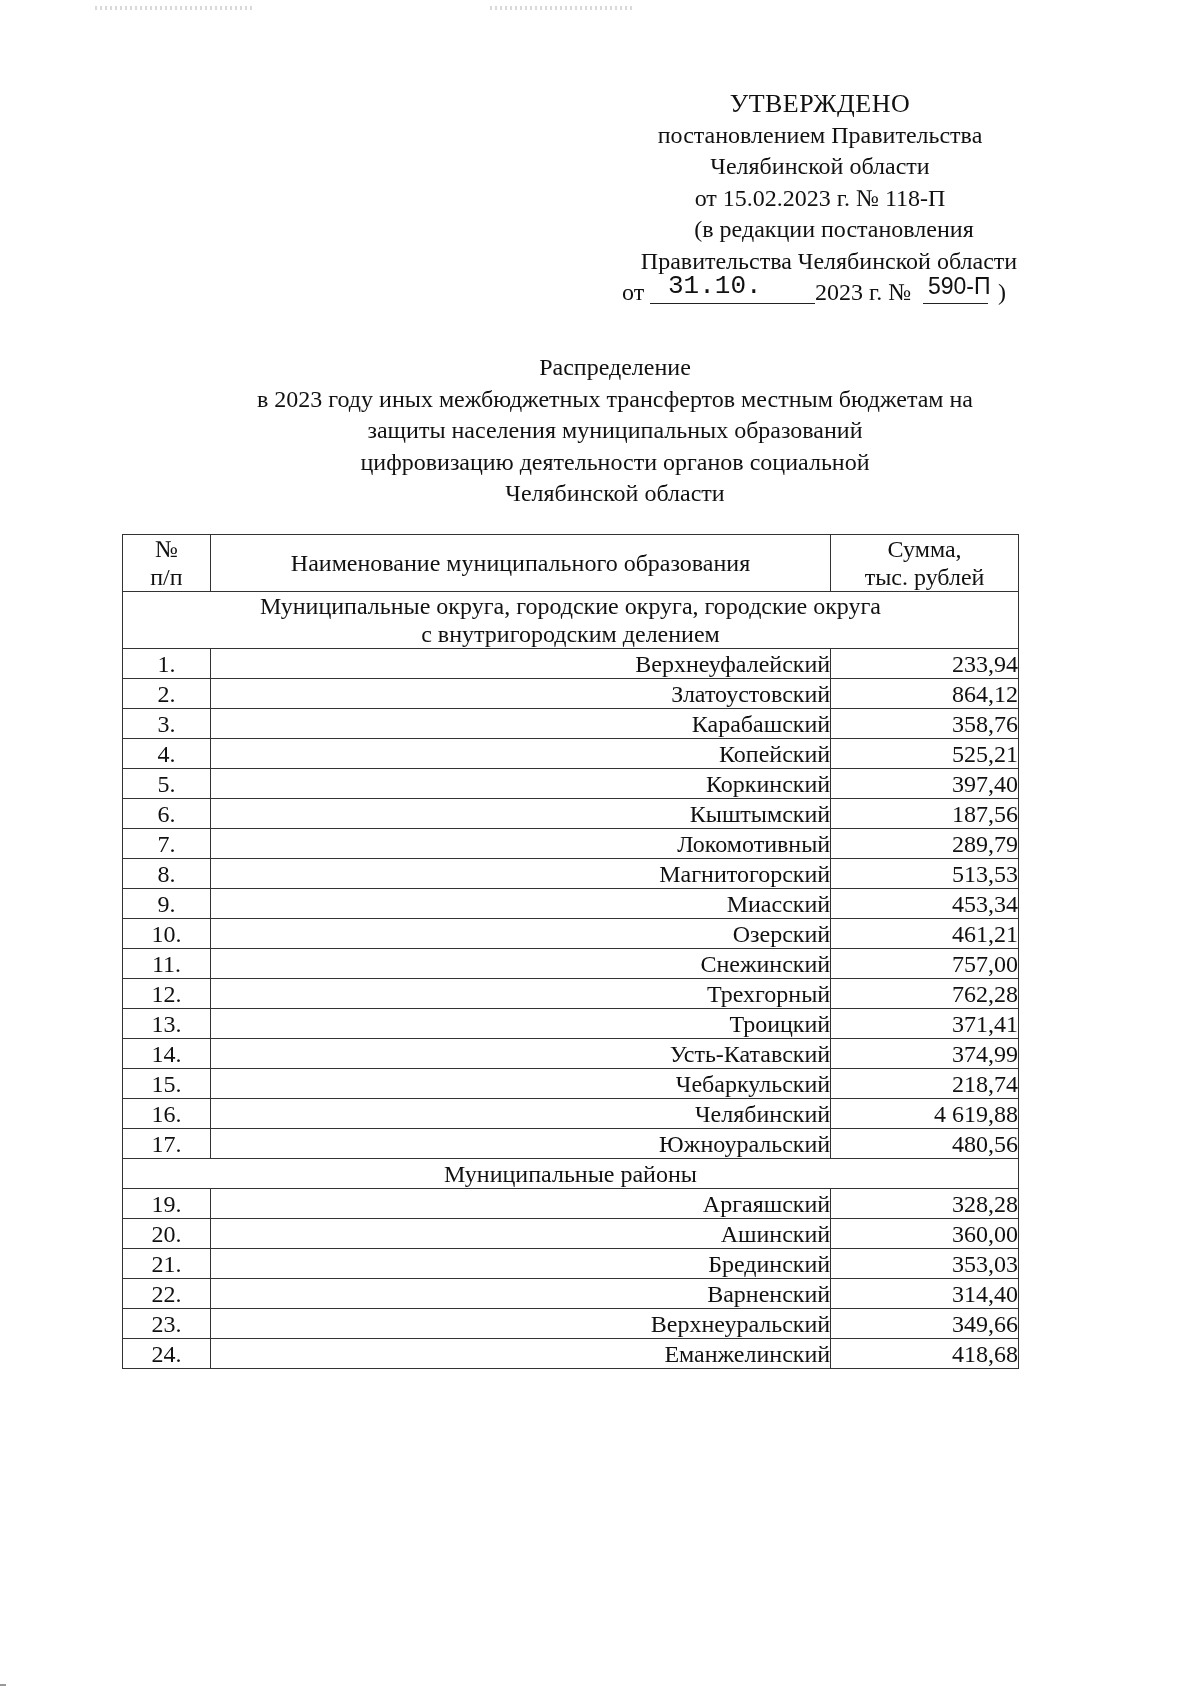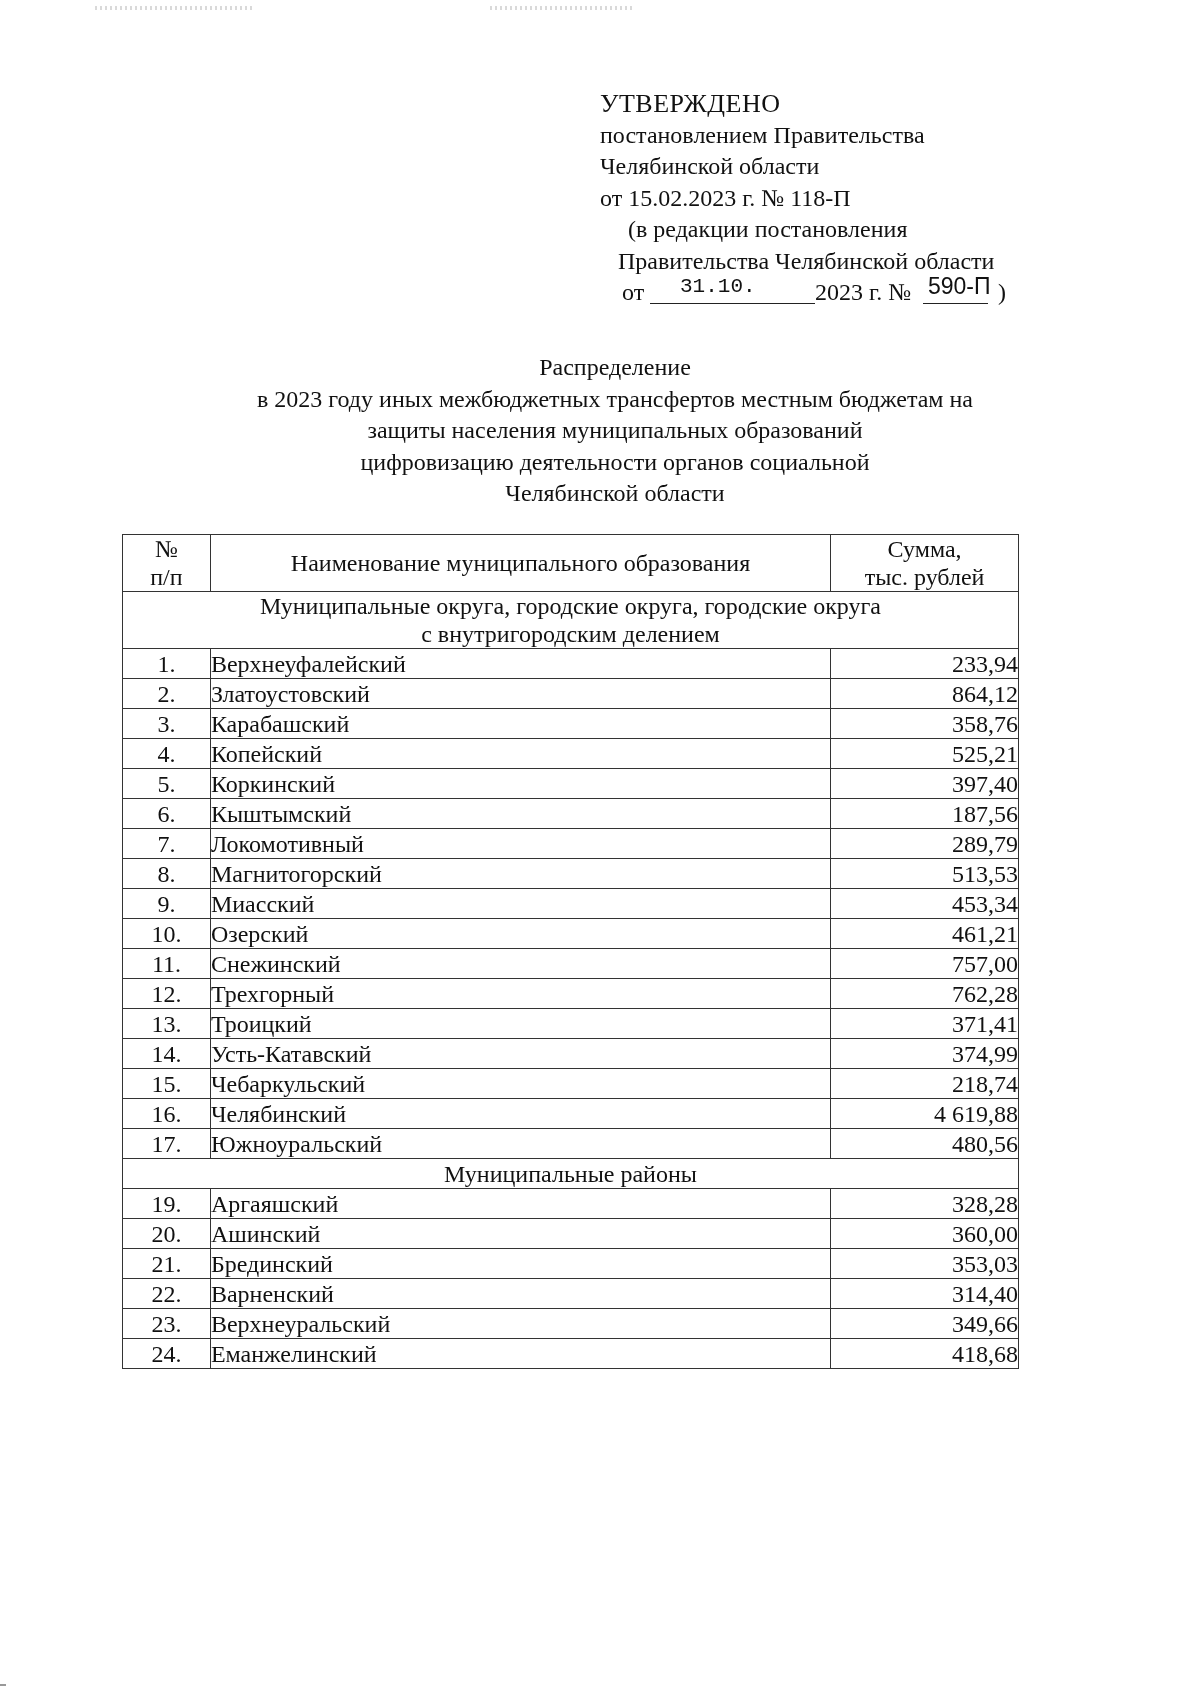--- a/index.html
+++ b/index.html
@@ -3,29 +3,29 @@
 <meta charset="utf-8">
 <style>
   html, body { margin: 0; padding: 0; background: #ffffff; }
   body {
     width: 1200px; height: 1698px; position: relative; overflow: hidden;
     font-family: "Liberation Serif", "DejaVu Serif", serif; color: #111;
   }
   .scan-noise { position: absolute; top: 6px; height: 4px; background: repeating-linear-gradient(90deg, #c9c9c9 0 2px, transparent 2px 5px); opacity: .7; }
   .approval {
     position: absolute; left: 600px; top: 88px; width: 440px;
-    text-align: left; font-size: 24px; line-height: 31.5px;
+    text-align: center; font-size: 24px; line-height: 31.5px;
   }
   .approval .title { font-size: 26px; letter-spacing: 0.5px; }
   .approval .l5 { padding-left: 28px; }
   .approval .l6 { padding-left: 18px; }
   .approval .date-line { position: relative; height: 32px; }
   .date-line .ot { position: absolute; left: 22px; top: 0; }
   .date-line .u1 { position: absolute; left: 50px; top: 26px; width: 165px; border-bottom: 1.5px solid #222; }
-  .date-line .hand1 { position: absolute; left: 80px; top: -6px; font-family: "Liberation Mono", "DejaVu Sans Mono", monospace; font-size: 21px; }
+  .date-line .hand1 { position: absolute; left: 68px; top: -6px; font-family: "Liberation Mono", "DejaVu Sans Mono", monospace; font-size: 26px; }
   .date-line .mid { position: absolute; left: 215px; top: 0; }
   .date-line .u2 { position: absolute; left: 323px; top: 26px; width: 65px; border-bottom: 1.5px solid #222; }
   .date-line .hand2 { position: absolute; left: 328px; top: -6px; font-family: Liberation Sans, sans-serif; font-size: 23px; }
   .date-line .close { position: absolute; left: 398px; top: 0; }
 
   .heading {
     position: absolute; left: 200px; top: 352px; width: 830px;
     text-align: center; font-size: 24px; line-height: 31.5px;
   }
 
@@ -36,21 +36,21 @@
   table.main td, table.main th {
     border: 1.5px solid #333; padding: 0; font-weight: normal;
     height: 29px; line-height: 28px;
   }
   table.main col.c1 { width: 88px; }
   table.main col.c2 { width: 621px; }
   table.main col.c3 { width: 188px; }
   .hdr th { height: 60px; line-height: 30px; text-align: center; }
   .section td { text-align: center; line-height: 30px; margin-left: 47px; }
   td.num { text-align: center; }
-  td.name { text-align: left; padding-left: 10px; }
+  td.name { text-align: right; padding-left: 10px; }
   td.sum { text-align: right; padding-right: 50px; }
   .corner-mark { position: absolute; left: 0; top: 1684px; width: 6px; height: 2px; background: #999; }
 </style>
 </head>
 <body>
 
 <div class="scan-noise" style="left:95px;width:160px;"></div>
 <div class="scan-noise" style="left:490px;width:145px;"></div>
 
 <div class="approval">

